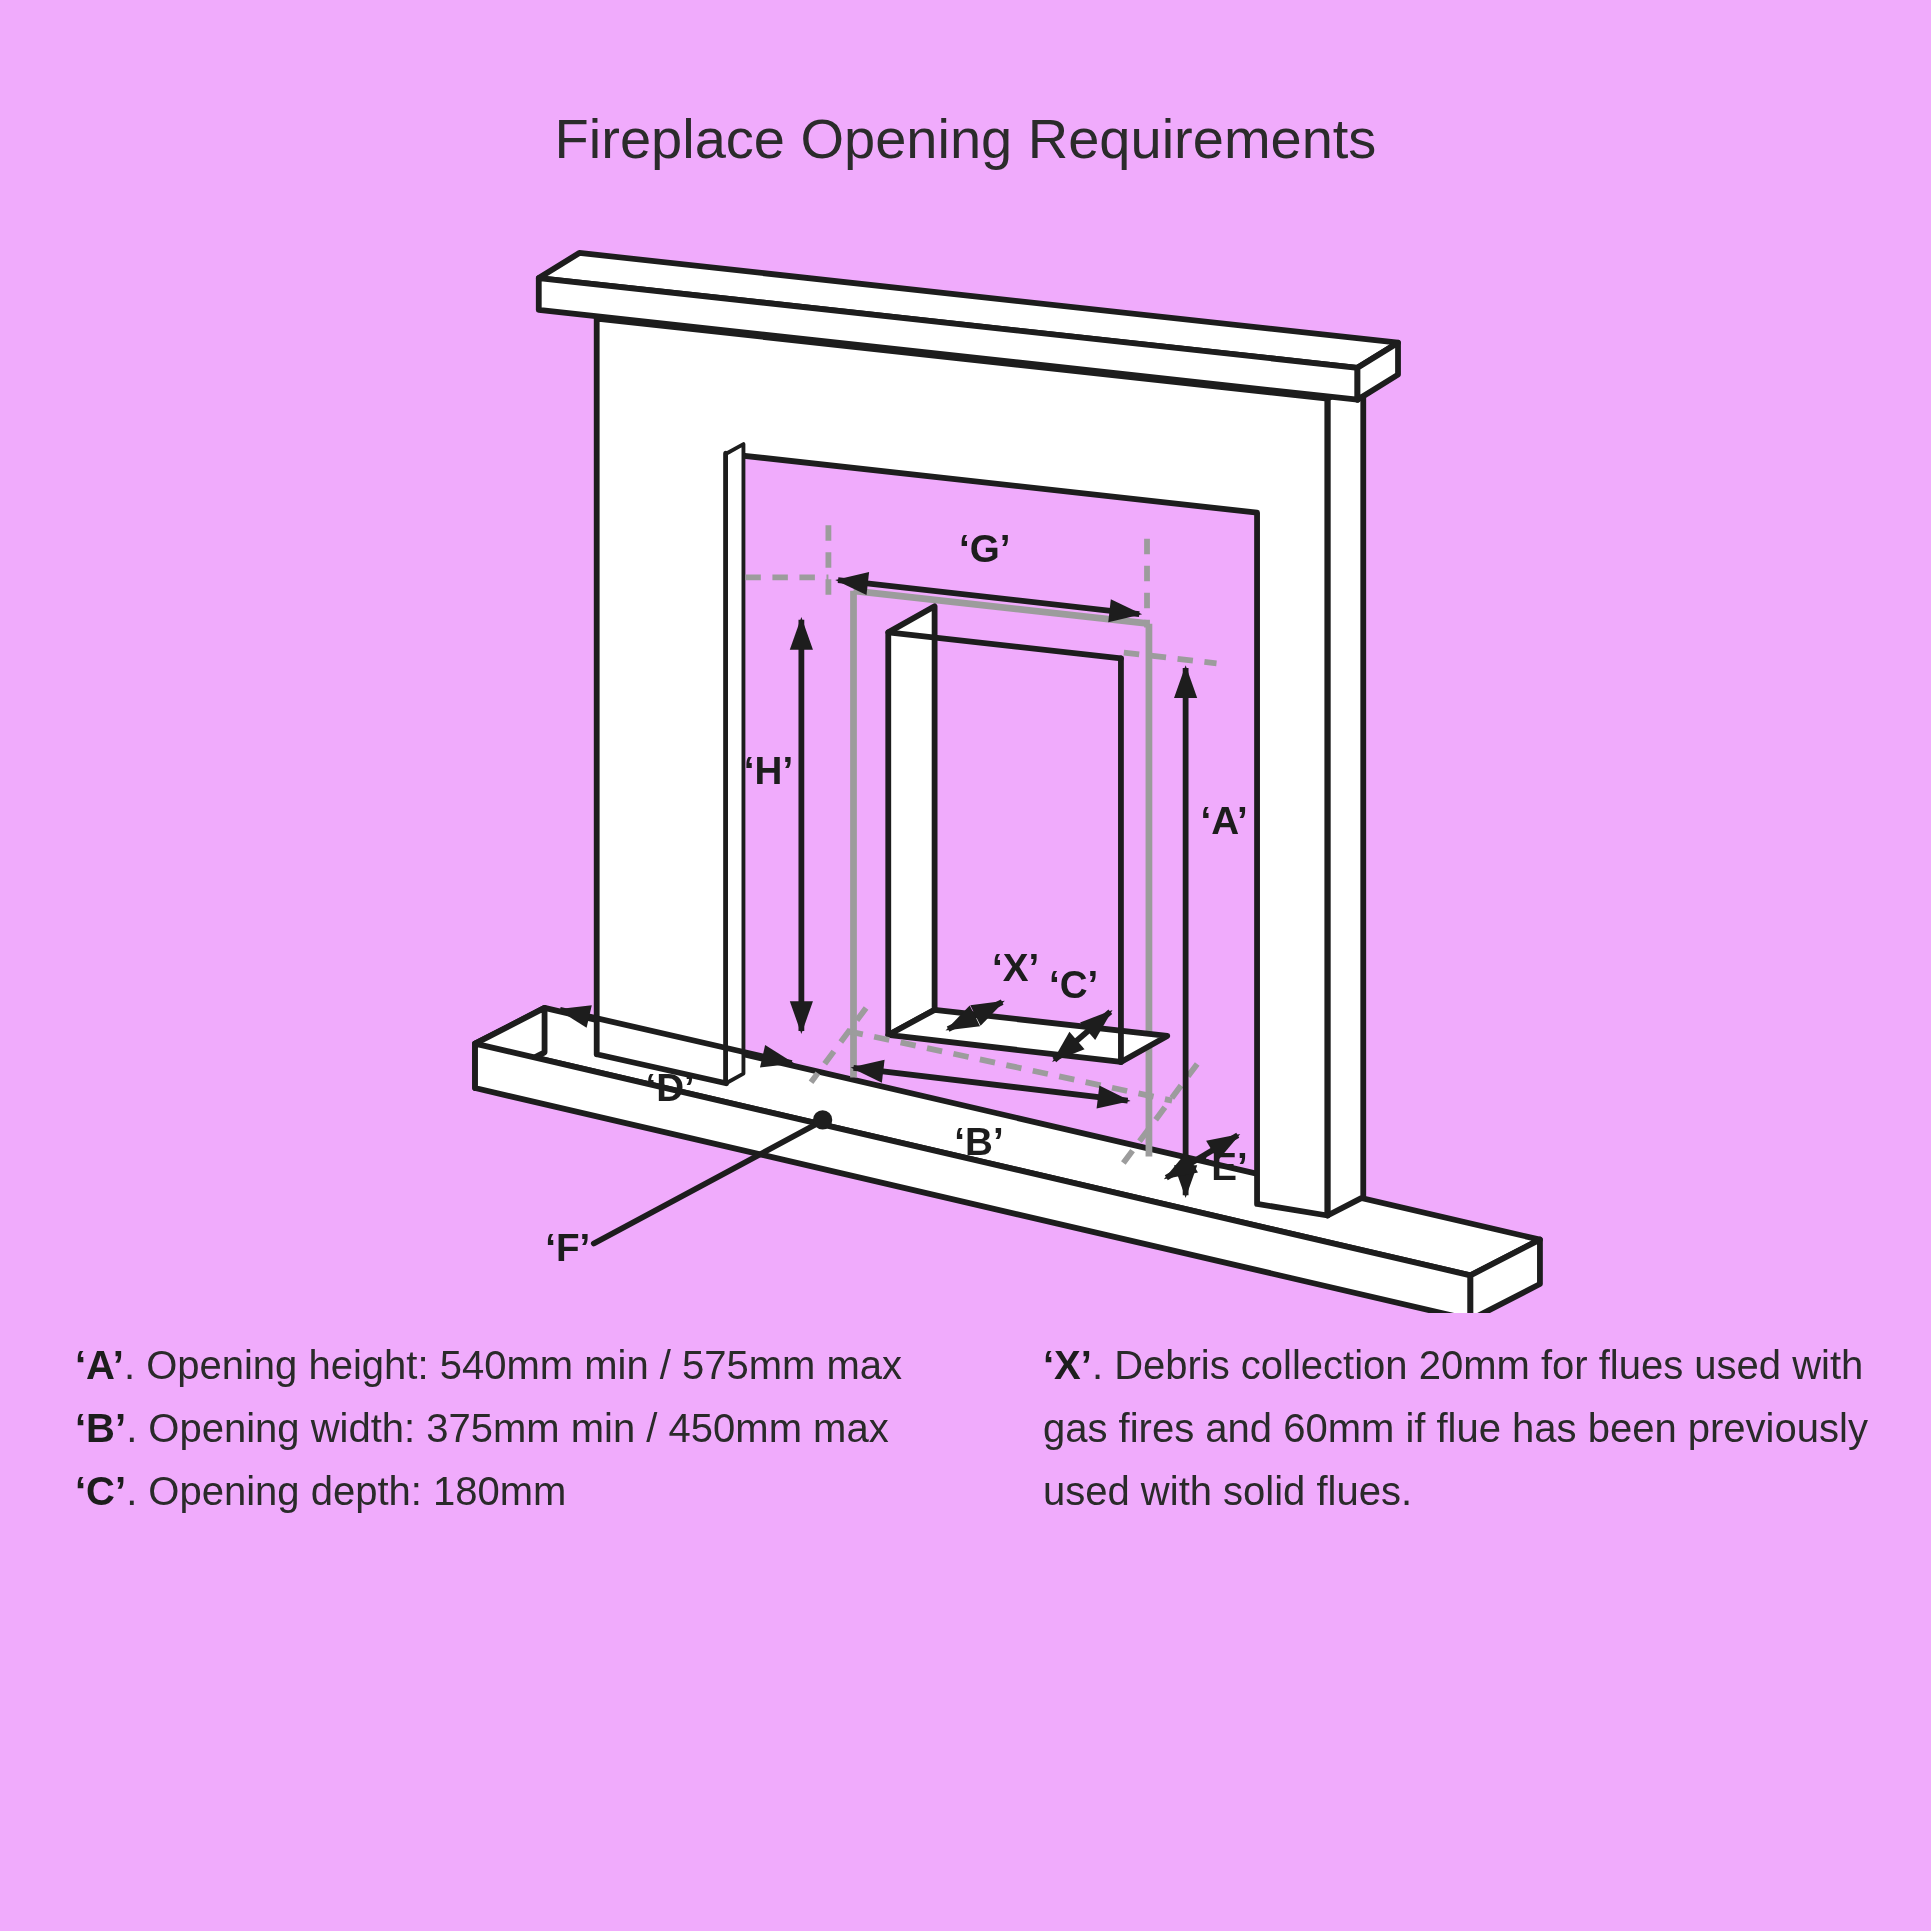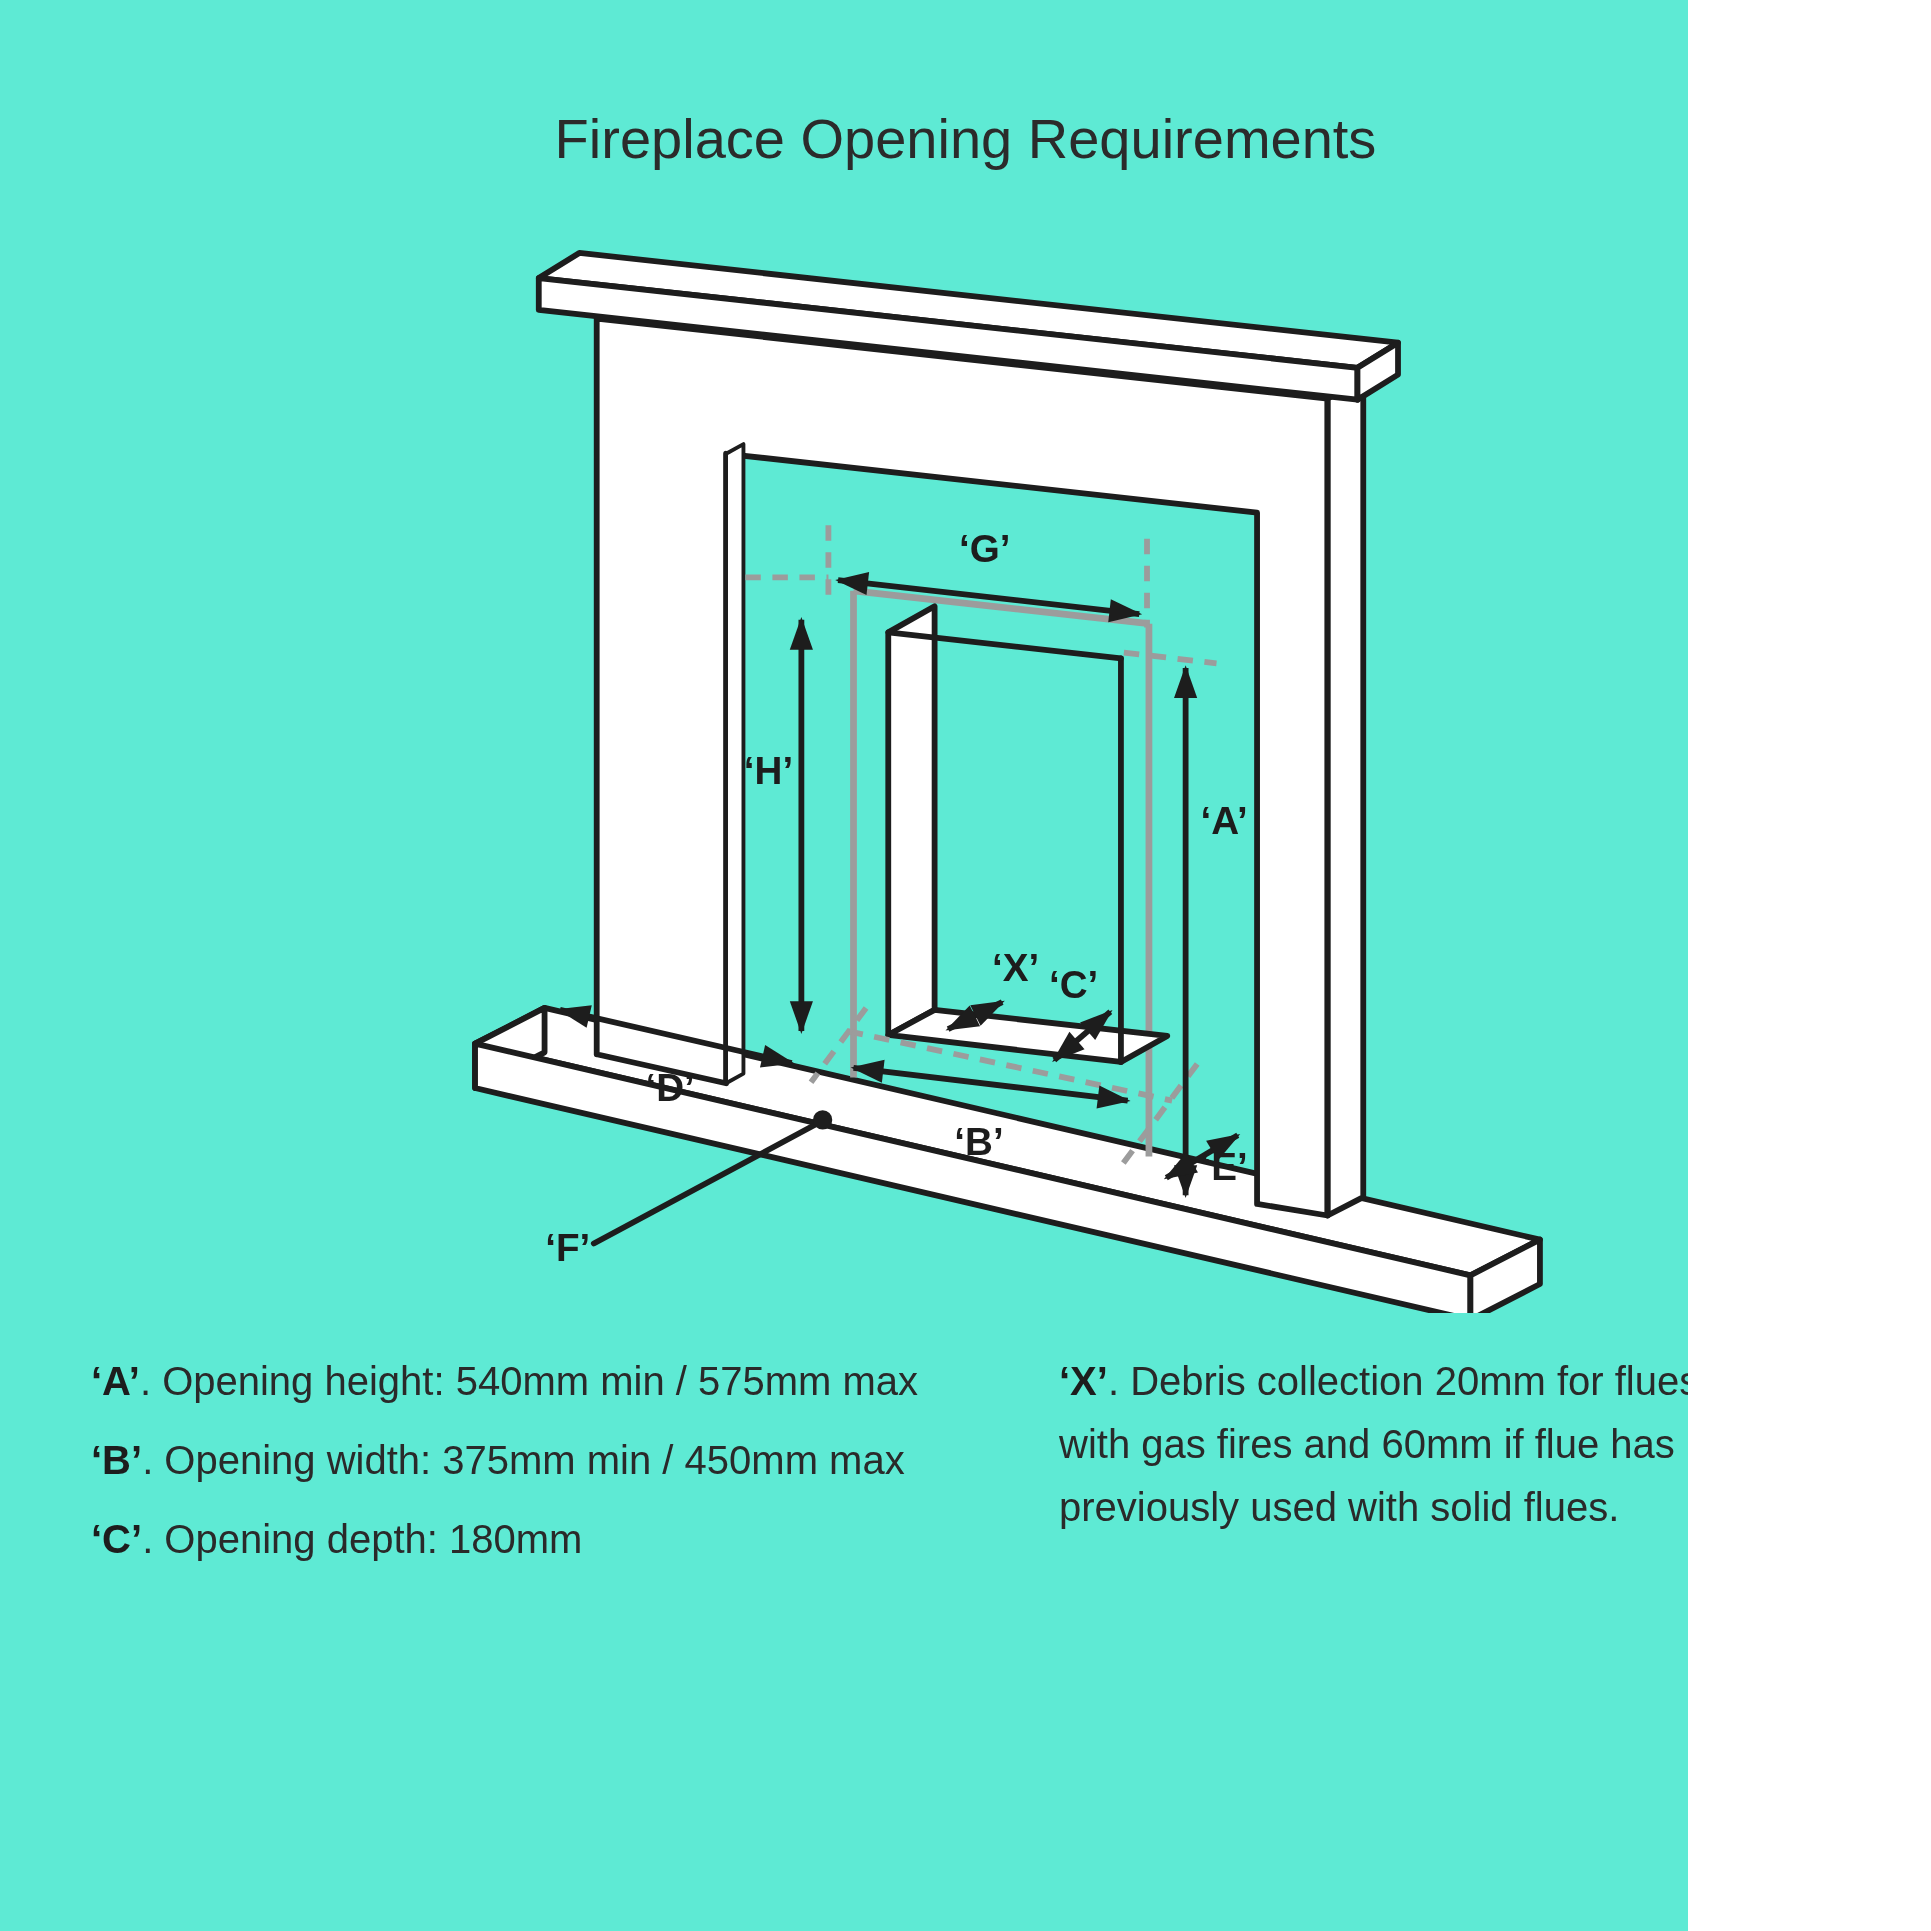--- a/index.html
+++ b/index.html
@@ -1,19 +1,19 @@
 <!DOCTYPE html>
 <html><head>
 <meta charset="utf-8">
 <style>
   html,body{margin:0;padding:0;background:#ffffff;}
   .page{
     position:relative;
-    width:1688px;height:1931px;
-    background:#5eead4;
+    width:1931px;height:1931px;
+    background:#f0abfc;
     font-family:"Liberation Sans", sans-serif;
     color:#2a2a2a;
     overflow:hidden;
   }
   .title{
     position:absolute;
     top:106px;left:0;width:1931px;
     text-align:center;
     font-size:56px;
     font-weight:400;
@@ -33,21 +33,21 @@
   }
   .legend-col{
     position:absolute;
     top:0;
     font-size:40px;
     line-height:1.57;
     color:#2a2a2a;
   }
   .legend-col.left{ left:75px;  width:966px; }
   .legend-col.right{ left:1043px; width:845px; }
-  .legend-col p{ margin:16px; }
+  .legend-col p{ margin:0; }
   .legend-col strong{ font-weight:700; color:#1d1d1d; }
   svg text{
     font-family:"Liberation Sans", sans-serif;
     font-weight:700;
     font-size:40px;
     fill:#1d1d1d;
   }
 </style>
 </head>
 <body>

